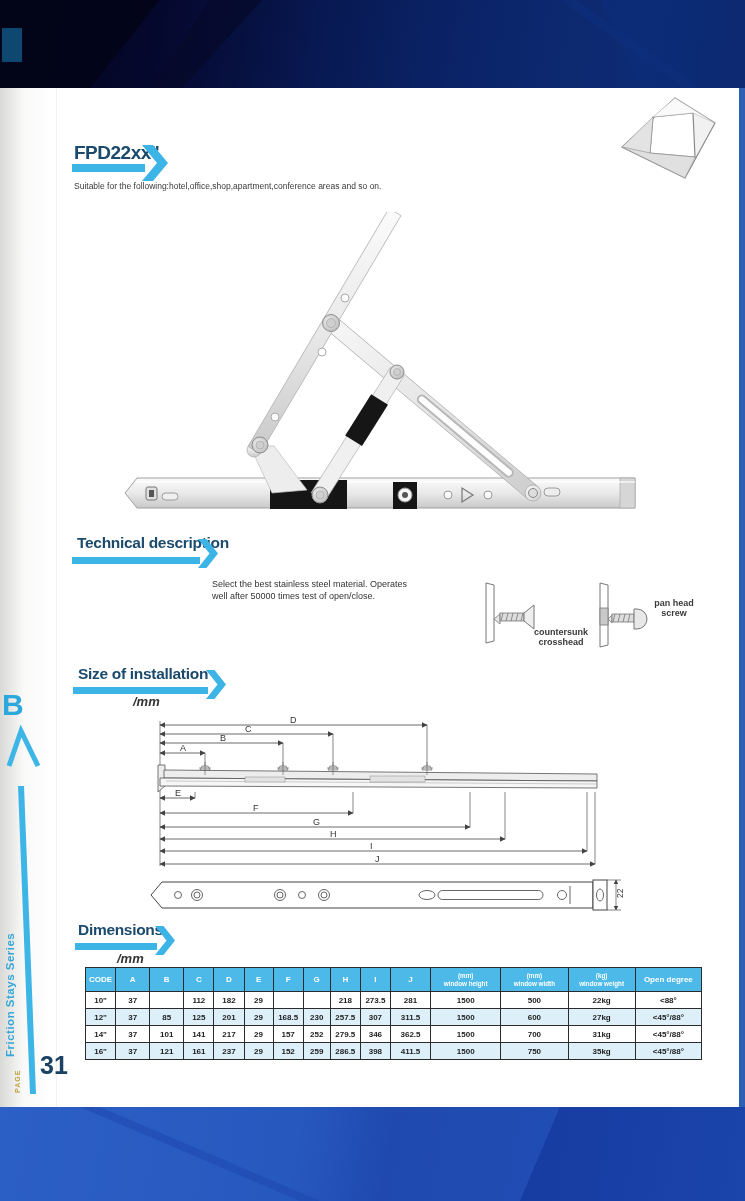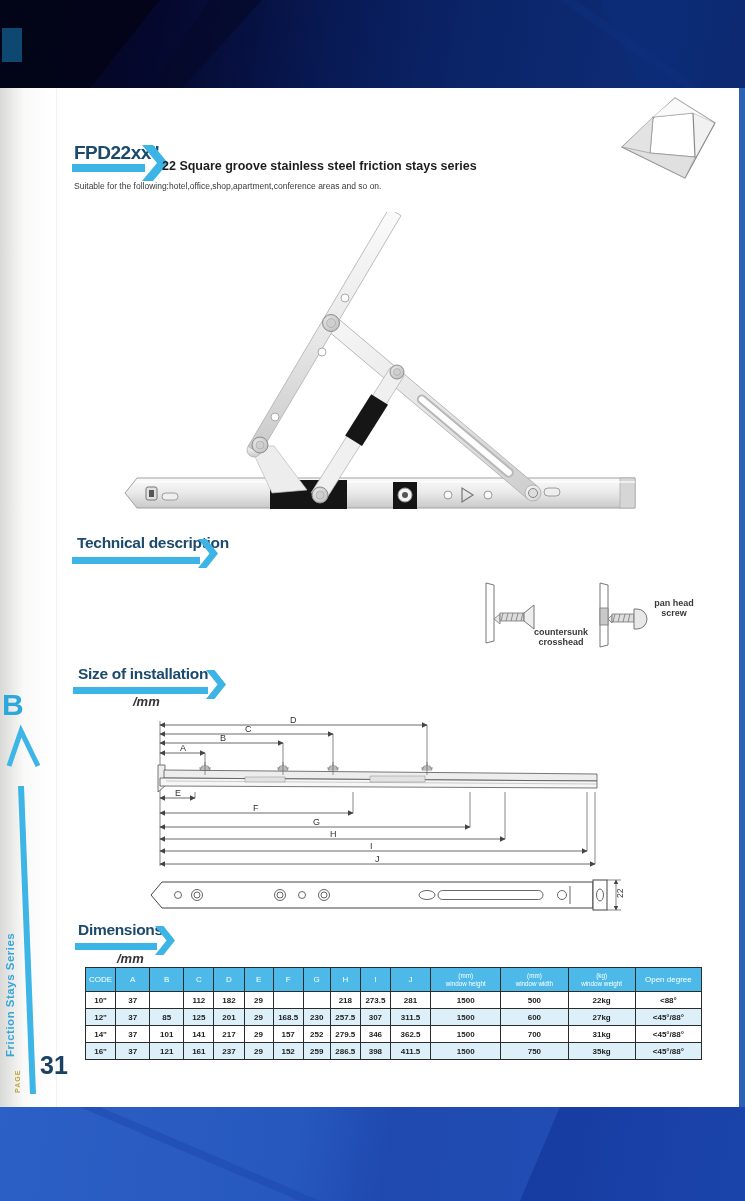--- a/index.html
+++ b/index.html
@@ -25,21 +25,21 @@
   .unit{font-size:13px;font-weight:bold;color:#333;font-style:italic;}
   .subtitle{font-size:12.5px;font-weight:bold;color:#1e1e1e;}
   .suitable{font-size:8.5px;color:#3a3a3a;}
   .tech-text{width:206px;font-size:9px;line-height:1.3;color:#333;}
   .tech-text p{margin:0 0 7px 0;}
   .screw-label{font-size:9px;font-weight:bold;color:#3a3a3a;text-align:center;white-space:pre-line;line-height:1.15;}
   
   table.dims{border-collapse:collapse;table-layout:fixed;width:617px;}
   table.dims th,table.dims td{border:1px solid #2b2b2b;text-align:center;vertical-align:middle;
     overflow:hidden;padding:0;}
-  table.dims th{background:#4cb9e8;color:#fff;font-weight:normal;font-size:8px;height:23px;
+  table.dims th{background:#4cb9e8;color:#fff;font-weight:bold;font-size:8px;height:23px;
     white-space:pre-line;line-height:1.15;}
   table.dims th.small{font-size:6.3px;}
   table.dims td{font-size:8px;font-weight:bold;color:#1c1c1c;height:16px;background:#fff;}
   table.dims tr.alt td{background:#ddf0fa;}
   
   .tab-letter{font-size:30px;font-weight:bold;color:#2da8dc;line-height:1;}
   .series-vert{writing-mode:vertical-rl;transform:rotate(180deg);font-size:11.5px;font-weight:bold;
     color:#36a6d8;letter-spacing:.5px;}
   .page-word{writing-mode:vertical-rl;transform:rotate(180deg);font-size:7px;font-weight:bold;
     color:#bfa23c;letter-spacing:1px;}
@@ -71,21 +71,20 @@
     <polygon points="6,57 37,27 34,63" fill="#e3e3e3" stroke="#9a9a9a" stroke-width="0.6"></polygon>
     <polygon points="69,88 79,67 34,63 6,57" fill="#dcdcdc" opacity="0.8" stroke="#9a9a9a" stroke-width="0.6"></polygon>
     <polygon points="59,8 99,33 77,23 37,27" fill="#fafafa" stroke="#aaaaaa" stroke-width="0.5"></polygon>
   </svg>
 
   <div class="abs model-title" style="left:74px;top:142px;">FPD22xx"</div>
   <div class="abs cyan-bar" style="left:72px;top:164px;width:73px;height:8px;"></div>
   <svg class="abs" style="left:142px;top:145px;" width="26" height="36" viewBox="0 0 26 30" preserveAspectRatio="none">
     <polygon points="0,0 11,0 26,15 11,30 0,30 15,15" fill="#3cb4e5"></polygon>
   </svg>
-  <div class="abs subtitle" style="left:162px;top:159px;">22 Square groove stainless steel friction stays series</div>
   <div class="abs suitable" style="left:74px;top:181px;">Suitable for the following:hotel,office,shop,apartment,conference areas and so on.</div>
 
   <svg class="abs" style="left:100px;top:212px;" width="545" height="310" viewBox="0 0 545 310">
     <defs>
       <linearGradient id="metal" x1="0" y1="0" x2="0" y2="1">
         <stop offset="0" stop-color="#fbfbfb"></stop>
           <stop offset="0.5" stop-color="#e9e9e9"></stop>
         <stop offset="1" stop-color="#c9c9c9"></stop>
       </linearGradient>
       <linearGradient id="metal2" x1="0" y1="0" x2="1" y2="1">
@@ -140,20 +139,21 @@
     <circle cx="220" cy="283" r="4" fill="#cfcfcf" stroke="#9f9f9f" stroke-width="0.6"></circle>
     <circle cx="433" cy="281" r="4.5" fill="#ddd" stroke="#888"></circle>
   </svg>
 
   <div class="abs sec-title" style="left:77px;top:534px;">Technical description</div>
   <div class="abs cyan-bar" style="left:72px;top:557px;width:128px;height:7px;"></div>
   <svg class="abs" style="left:198px;top:539px;" width="20" height="29" viewBox="0 0 26 30" preserveAspectRatio="none">
     <polygon points="0,0 11,0 26,15 11,30 0,30 15,15" fill="#3cb4e5"></polygon>
   </svg>
   <div class="abs tech-text" style="left:212px;top:579px;">
+    <p>Select the best stainless steel material. Operates well after 50000 times test of open/close.</p>
   </div>
 
   <svg class="abs" style="left:480px;top:577px;" width="262" height="86" viewBox="0 0 262 86">
 
     <polygon points="6,6 14,8 14,64 6,66" fill="#fff" stroke="#777"></polygon>
     <polygon points="14,42 20,37 20,47" fill="#e8e8e8" stroke="#777" stroke-width="0.8"></polygon>
     <rect x="20" y="36" width="24" height="8" fill="#ddd" stroke="#777" stroke-width="0.8"></rect>
     <path d="M23,36 l-2,8 M28,36 l-2,8 M33,36 l-2,8 M38,36 l-2,8 M43,36 l-2,8" stroke="#777" stroke-width="0.8"></path>
     <polygon points="44,36 54,28 54,52 44,44" fill="#eee" stroke="#777"></polygon>
 

